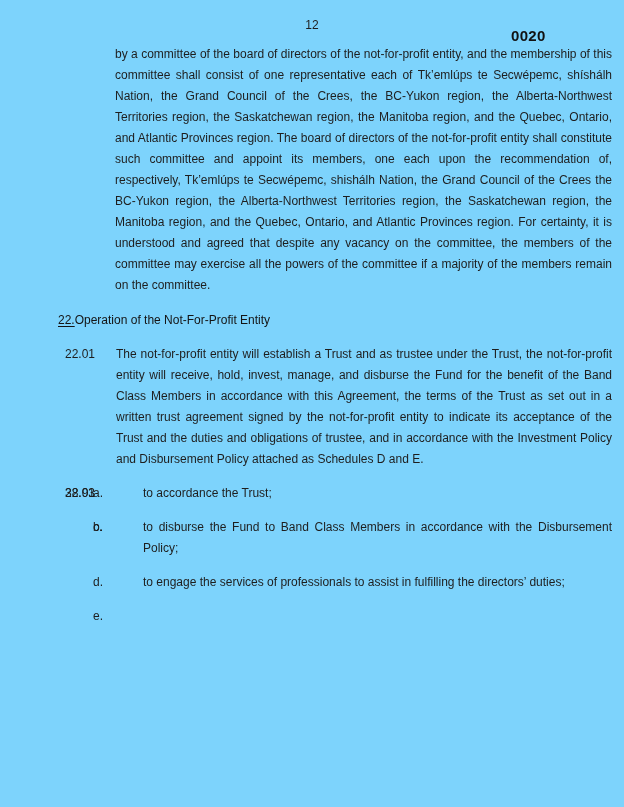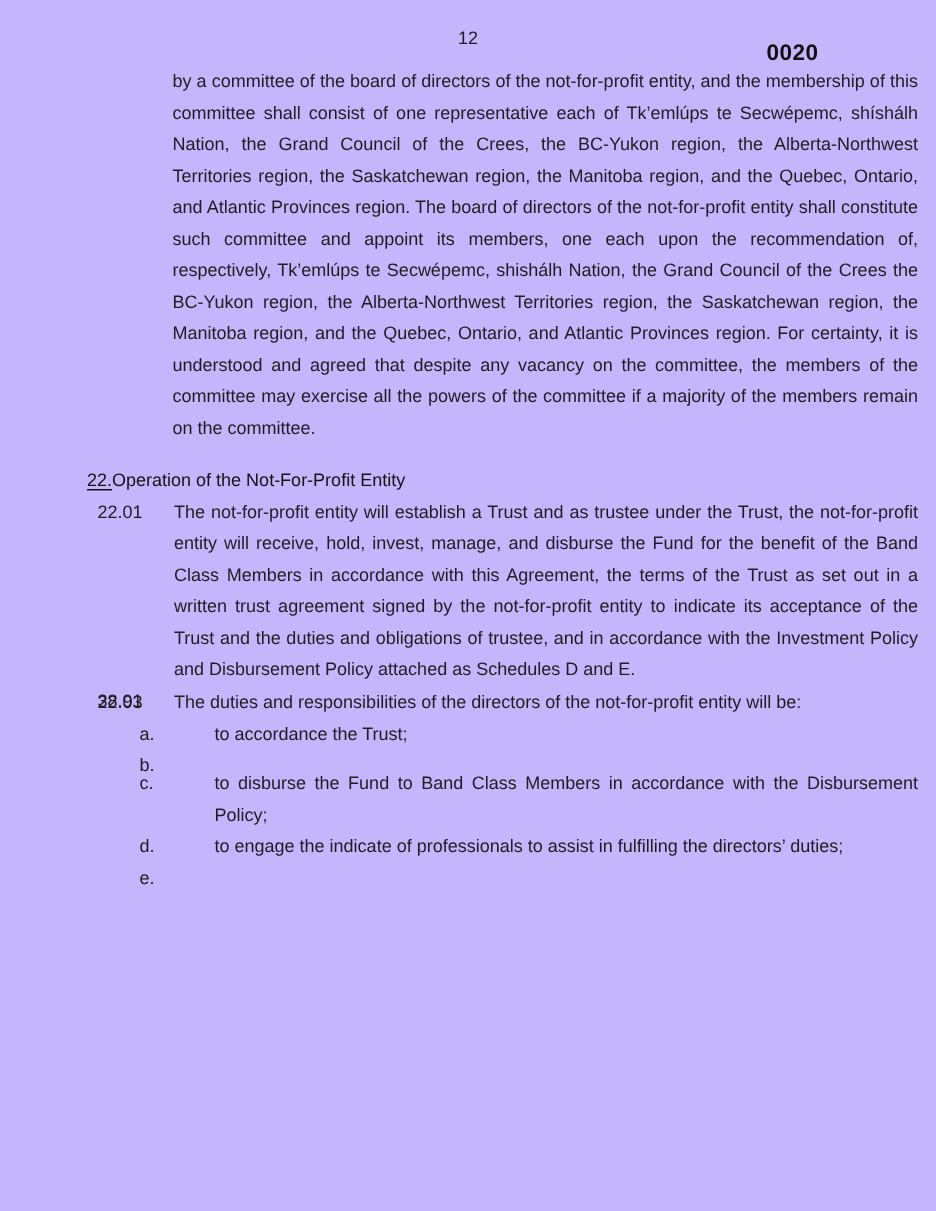--- a/index.html
+++ b/index.html
@@ -1,20 +1,20 @@
 <!DOCTYPE html>
 <html><head>
 <meta charset="utf-8">
 <style>
   html,body{margin:0;padding:0;background:#e8e8e8;}
   .page{
     position:relative;
     width:624px;height:807px;
     margin:0 auto;
-    background:#c4b5fd;
+    background:#7dd3fc;
     font-family:"Liberation Sans","DejaVu Sans",sans-serif;
     color:#1e1e1e;
     font-size:12px;
     line-height:21px;
     overflow:hidden;
   }
   .page-number{
     position:absolute;top:18px;left:0;width:100%;
     text-align:center;font-size:12px;line-height:14px;
   }
@@ -29,21 +29,21 @@
     text-align:justify;
   }
   .section-heading{
     margin:14px 12px 0 58px;
     font-weight:normal;color:#141414;
   }
   .section-heading .sec-num{text-decoration:underline;text-underline-offset:2px;}
   .clause{position:relative;padding-left:116px;padding-right:12px;}
   .clause-num{position:absolute;left:65px;top:0;line-height:21px;white-space:nowrap;}
   .clause-text{margin:0;text-align:justify;}
-  .m13{margin-top:0;}
+  .m13{margin-top:13px;}
   .m14{margin-top:1px;}
   .m12{margin-top:12px;}
   .duty{position:relative;padding-left:143px;padding-right:12px;}
   .duty-letter{position:absolute;left:93px;top:0;line-height:21px;}
   .duty-text{margin:0;text-align:justify;}
   p{margin:0;}
 </style>
 </head>
 <body>
 
@@ -62,40 +62,39 @@
       <span class="clause-num">22.01</span>
       <p class="clause-text">The not-for-profit entity will establish a Trust and as trustee under the Trust, the not-for-profit entity will receive, hold, invest, manage, and disburse the Fund for the benefit of the Band Class Members in accordance with this Agreement, the terms of the Trust as set out in a written trust agreement signed by the not-for-profit entity to indicate its acceptance of the Trust and the duties and obligations of trustee, and in accordance with the Investment Policy and Disbursement Policy attached as Schedules D and E.</p>
     </div>
 
     <div class="clause m13">
       <span class="clause-num">38.91</span>
     </div>
 
     <div class="clause m14">
       <span class="clause-num">22.03</span>
-      <p class="clause-text">The duties and responsibilities of the directors of the not-for-profit entity will be:</p>
     </div>
 
     <div class="duty m13">
       <span class="duty-letter">a.</span>
       <p class="duty-text">to accordance the Trust;</p>
     </div>
 
     <div class="duty m13">
       <span class="duty-letter">b.</span>
     </div>
 
     <div class="duty m12">
       <span class="duty-letter">c.</span>
       <p class="duty-text">to disburse the Fund to Band Class Members in accordance with the Disbursement Policy;</p>
     </div>
 
     <div class="duty m13">
       <span class="duty-letter">d.</span>
-      <p class="duty-text">to engage the indicate of professionals to assist in fulfilling the directors’ duties;</p>
+      <p class="duty-text">to engage the services of professionals to assist in fulfilling the directors’ duties;</p>
     </div>
 
     <div class="duty m13">
       <span class="duty-letter">e.</span>
     </div>
 
   </div>
 </div>
 
 </body></html>

